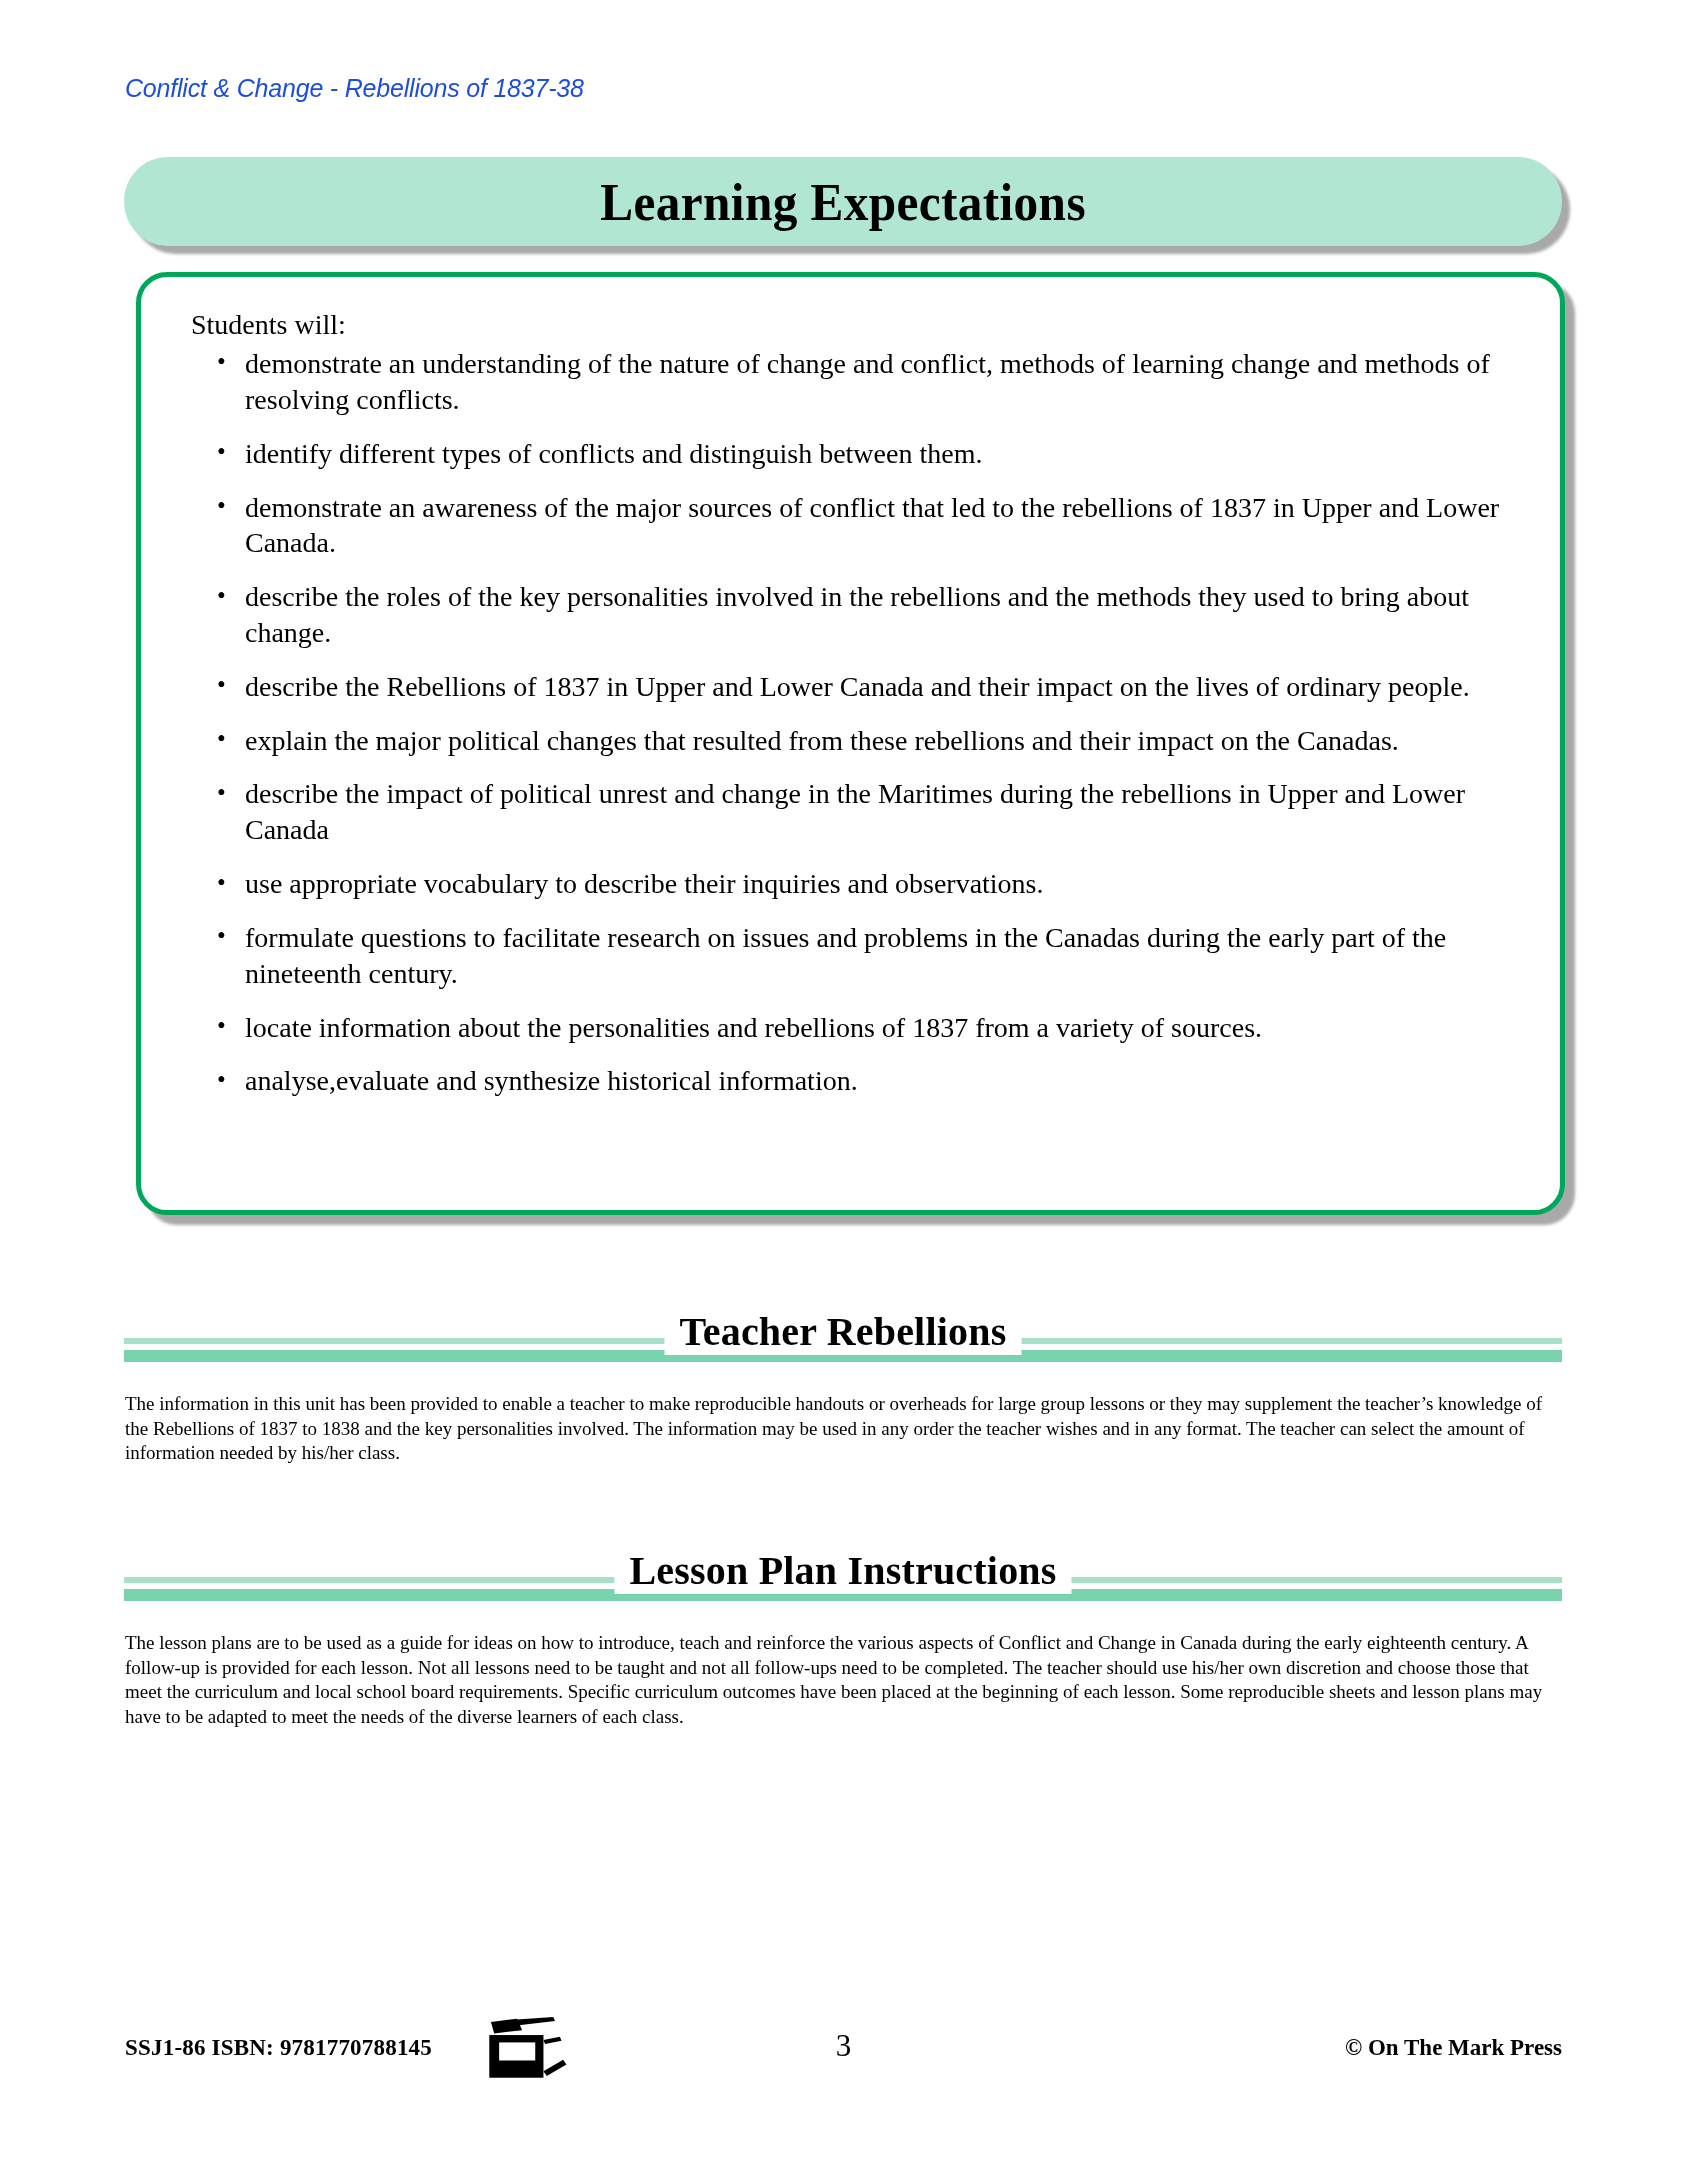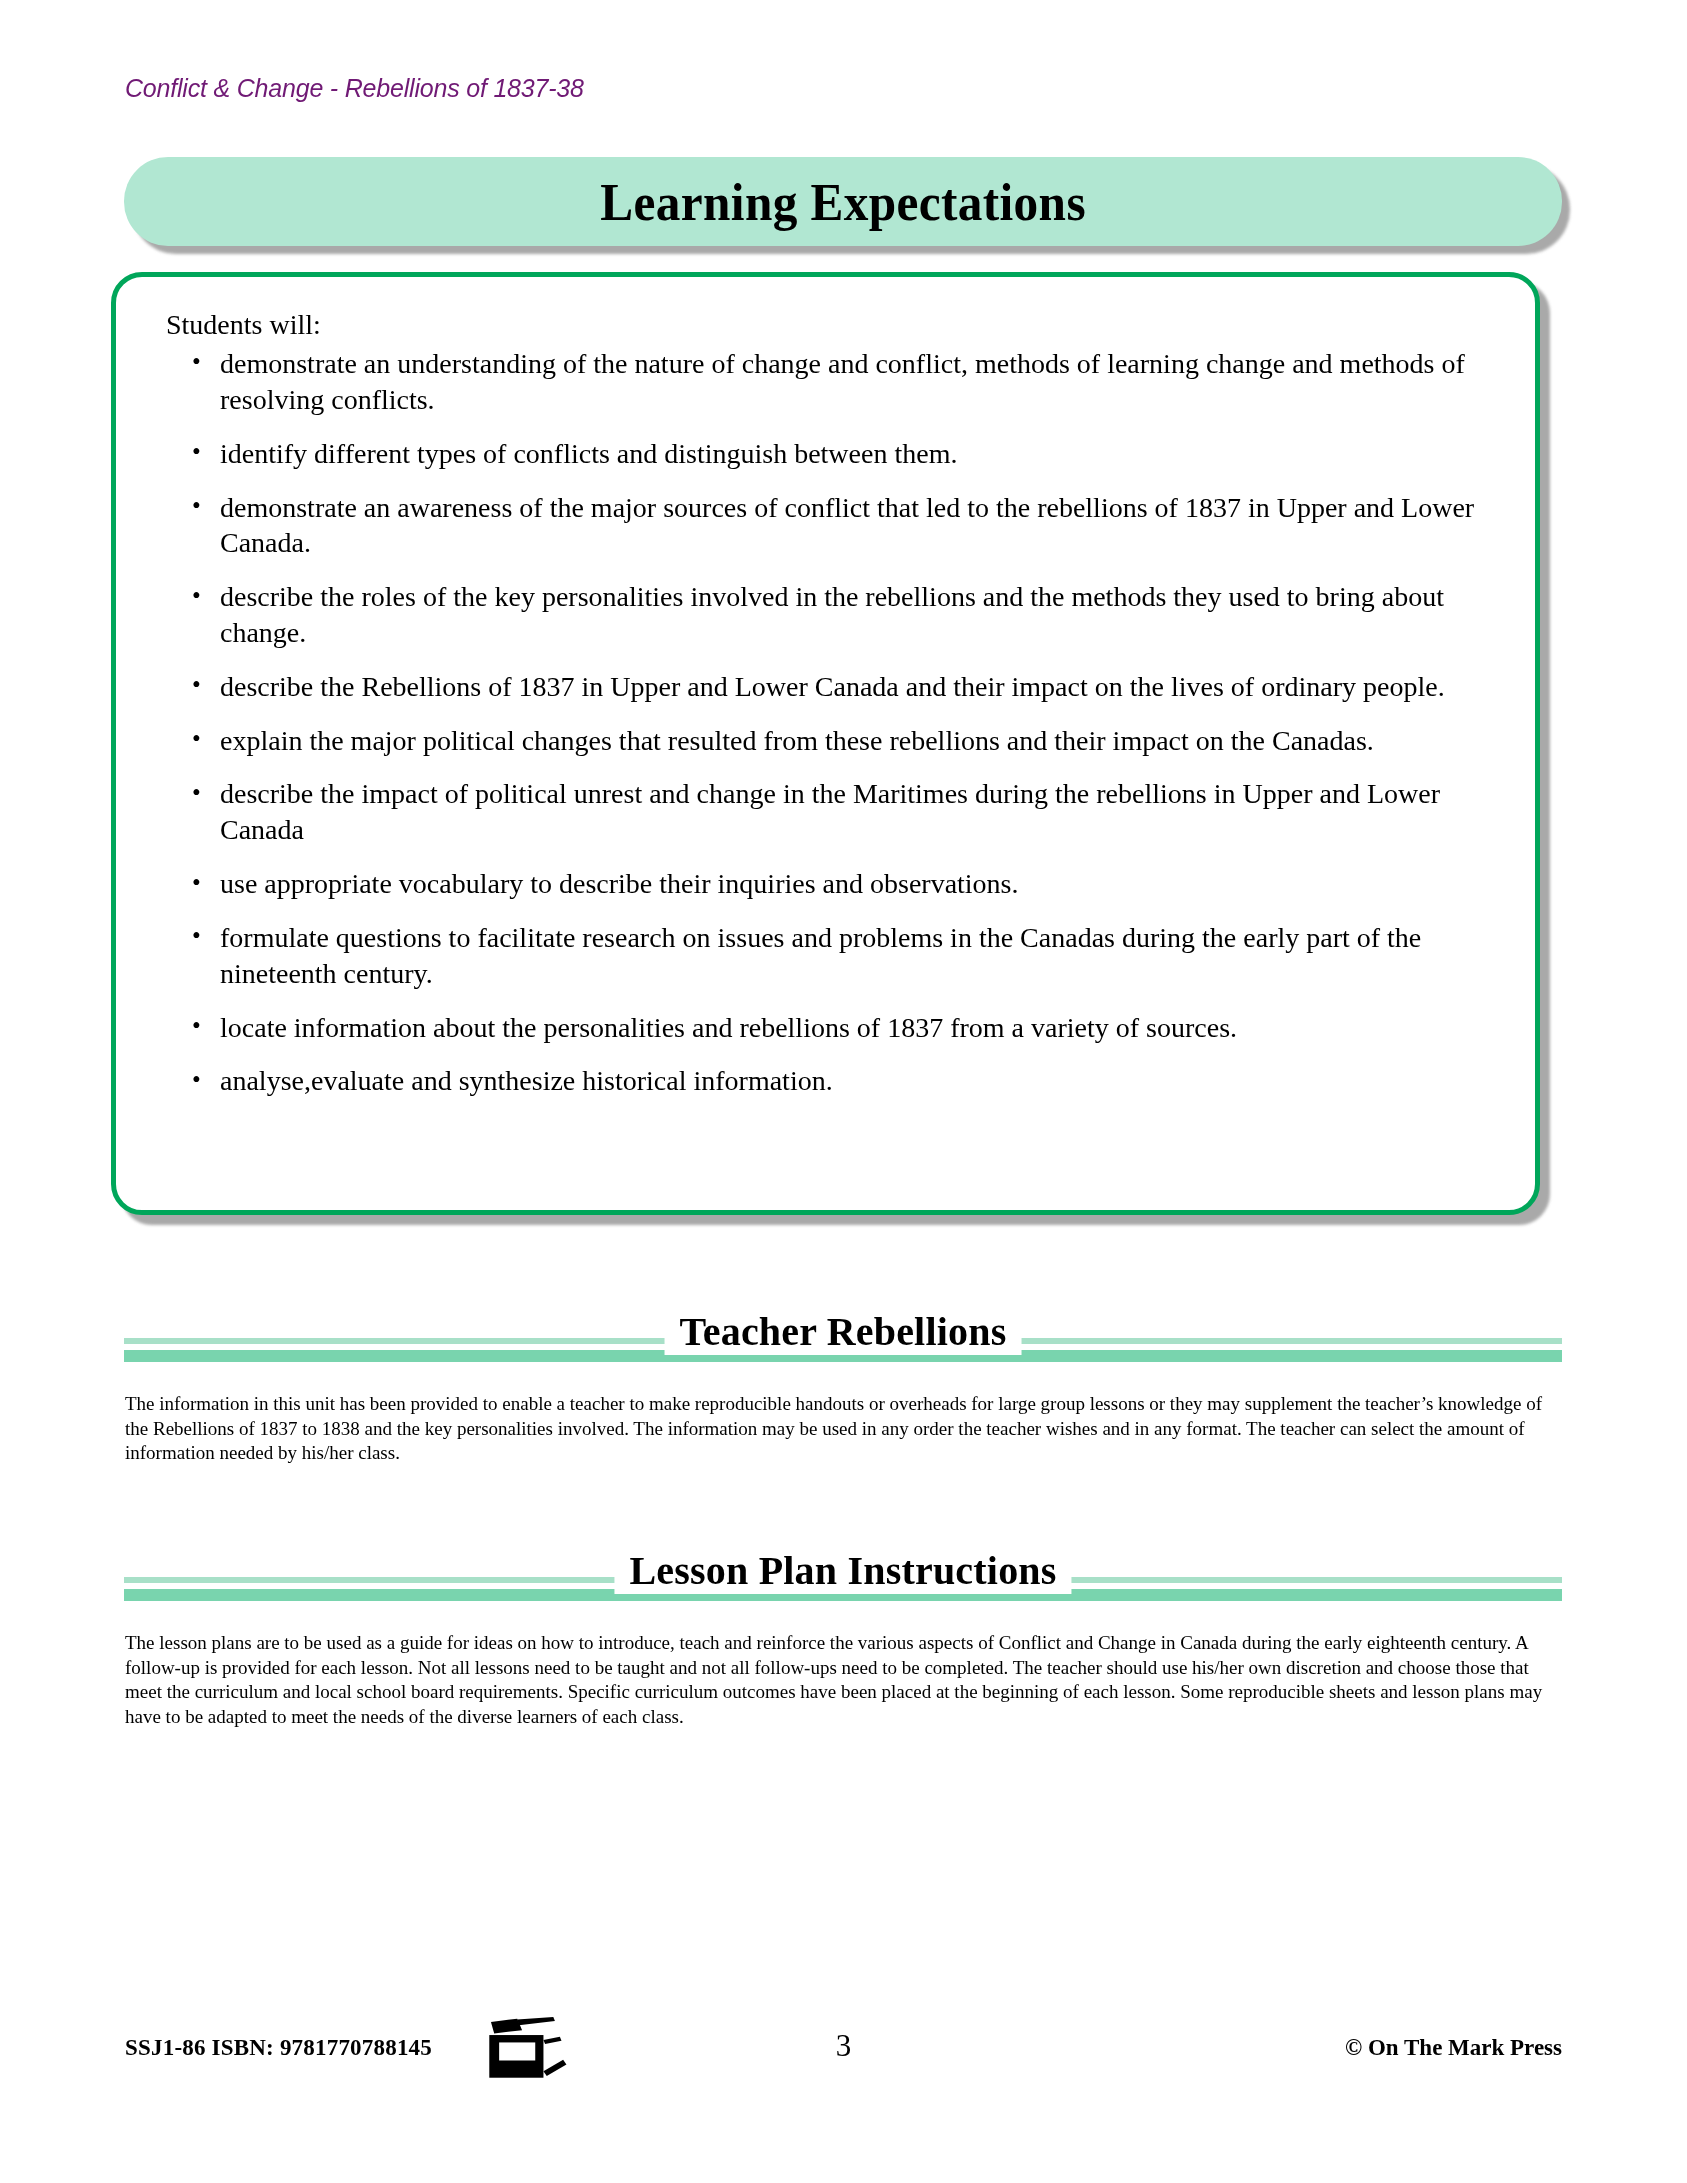--- a/index.html
+++ b/index.html
@@ -26,21 +26,21 @@
 
   
   .running-head {
     position: absolute;
     left: 125px;
     top: 74px;
     font-family: "Liberation Sans", "DejaVu Sans", sans-serif;
     font-style: italic;
     font-size: 25px;
     letter-spacing: -0.2px;
-    color: #701a75;
+    color: #1d4ed8;
     white-space: nowrap;
   }
 
   
   .title-banner-wrap {
     position: absolute;
     left: 124px;
     top: 157px;
     width: 1438px;
     height: 89px;
@@ -73,21 +73,21 @@
     font-size: 53px;
     letter-spacing: 0.4px;
     transform: scaleX(0.93);
     color: #000;
     white-space: nowrap;
   }
 
   
   .expect-wrap {
     position: absolute;
-    left: 111px;
+    left: 136px;
     top: 272px;
     width: 1429px;
     height: 943px;
   }
   .expect-shadow {
     position: absolute;
     left: 10px;
     top: 10px;
     width: 100%;
     height: 100%;

